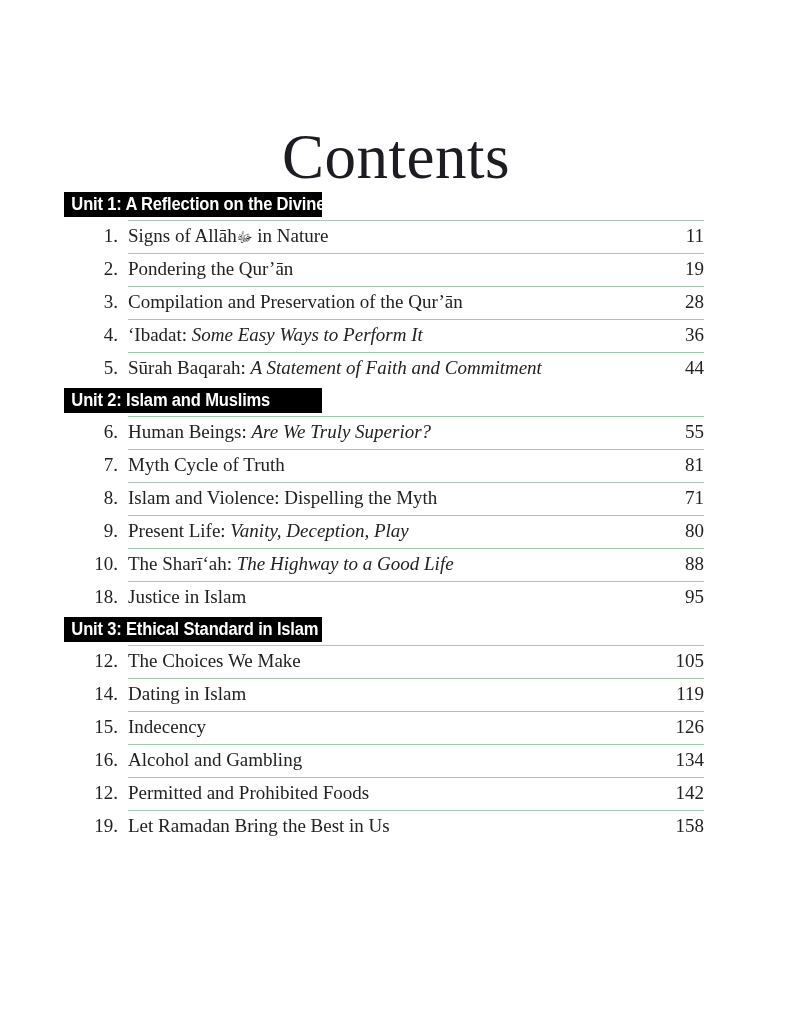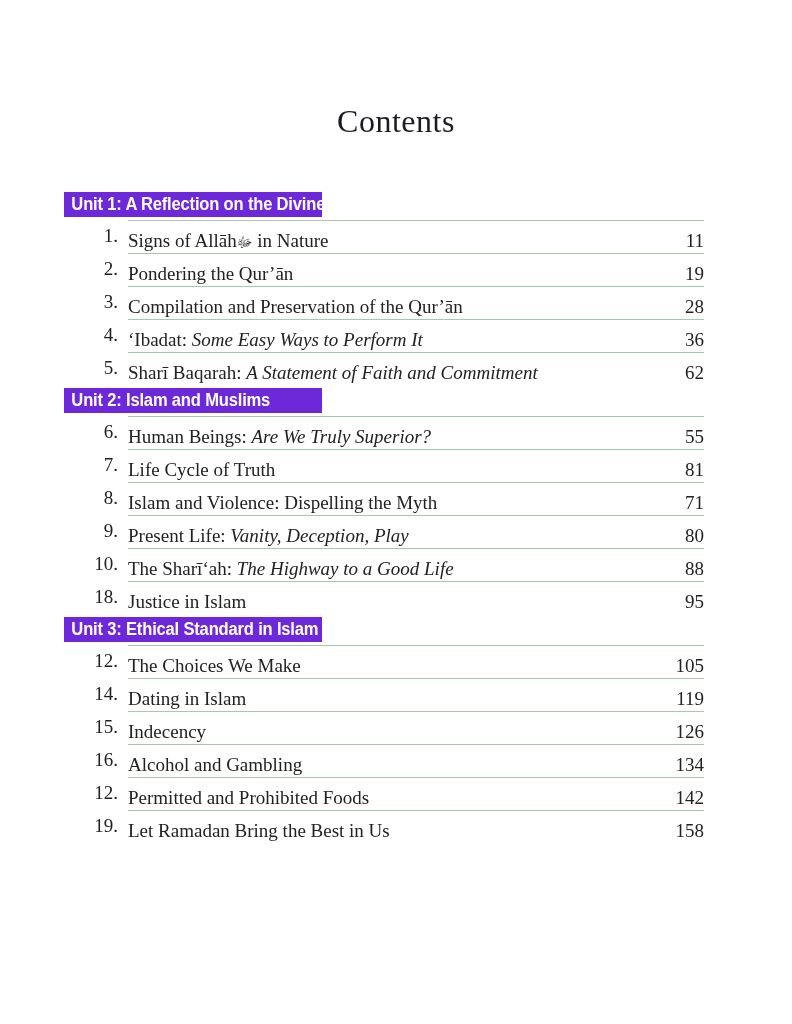--- a/index.html
+++ b/index.html
@@ -10,39 +10,39 @@
     font-family: "Liberation Serif", "DejaVu Serif", serif;
     color: #232222;
     overflow: hidden;
   }
 
   .page-title {
     position: absolute;
     top: 84px; left: 0;
     width: 792px;
     text-align: center;
-    font-size: 32px;
+    font-size: 63px;
     line-height: 1;
     color: #1c1c22;
     letter-spacing: 0.5px;
     font-weight: normal;
   }
 
   #toc {
     position: absolute;
     left: 64px; top: 192px;
     width: 640px;
   }
 
   .unit-section { margin-bottom: 3px; }
 
   .unit-bar {
     width: 258px;
     height: 25px;
-    background: #6d28d9;
+    background: #000000;
     margin-bottom: 3px;
     overflow: hidden;
   }
   .unit-bar-label {
     display: inline-block;
     transform: scaleX(0.92);
     transform-origin: left center;
     padding-left: 8px;
     color: #ffffff;
     font-family: "Liberation Sans", "DejaVu Sans", sans-serif;
@@ -68,21 +68,20 @@
     line-height: 1.2;
   }
   .row-body {
     flex: 1;
     border-top: 1.5px solid #a5c9b0;
     display: flex;
     justify-content: space-between;
     padding-top: 4px;
     font-size: 19px;
     line-height: 1.2;
-    align-items: flex-end;
   }
   .entry-title { padding-right: 12px; white-space: nowrap; }
   .entry-title .it { font-style: italic; }
   .honorific {
     font-family: "DejaVu Sans", sans-serif;
     font-size: 14px;
     line-height: 1;
   }
   .entry-page { text-align: right; white-space: nowrap; }
 </style>
@@ -118,38 +117,38 @@
       <div class="row">
         <div class="row-num">4.</div>
         <div class="row-body">
           <div class="entry-title"><span>‘Ibadat: </span><span class="it">Some Easy Ways to Perform It</span></div>
           <div class="entry-page">36</div>
         </div>
       </div>
       <div class="row">
         <div class="row-num">5.</div>
         <div class="row-body">
-          <div class="entry-title"><span>Sharī Baqarah: </span><span class="it">A Statement of Faith and Commitment</span></div>
-          <div class="entry-page">62</div>
+          <div class="entry-title"><span>Sūrah Baqarah: </span><span class="it">A Statement of Faith and Commitment</span></div>
+          <div class="entry-page">44</div>
         </div>
       </div>
     </div>
     <div class="unit-section">
       <div class="unit-bar"><span class="unit-bar-label">Unit 2: Islam and Muslims</span></div>
       <div class="row">
         <div class="row-num">6.</div>
         <div class="row-body">
           <div class="entry-title"><span>Human Beings: </span><span class="it">Are We Truly Superior?</span></div>
           <div class="entry-page">55</div>
         </div>
       </div>
       <div class="row">
         <div class="row-num">7.</div>
         <div class="row-body">
-          <div class="entry-title"><span>Life Cycle of Truth</span></div>
+          <div class="entry-title"><span>Myth Cycle of Truth</span></div>
           <div class="entry-page">81</div>
         </div>
       </div>
       <div class="row">
         <div class="row-num">8.</div>
         <div class="row-body">
           <div class="entry-title"><span>Islam and Violence: Dispelling the Myth</span></div>
           <div class="entry-page">71</div>
         </div>
       </div>

